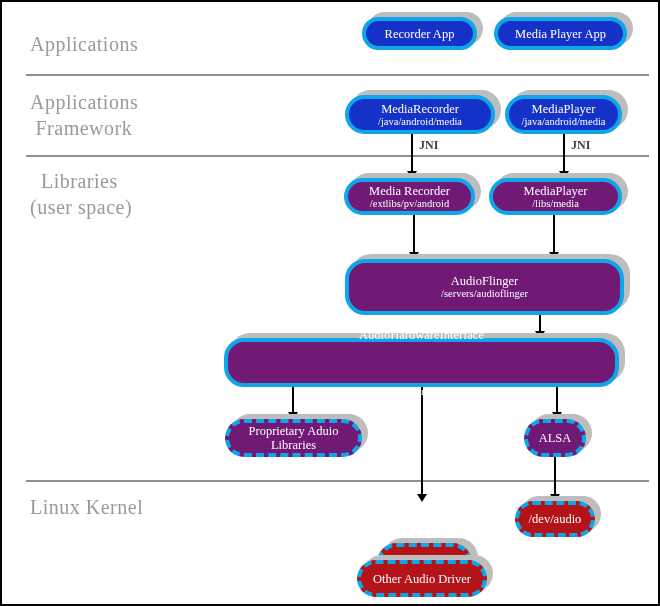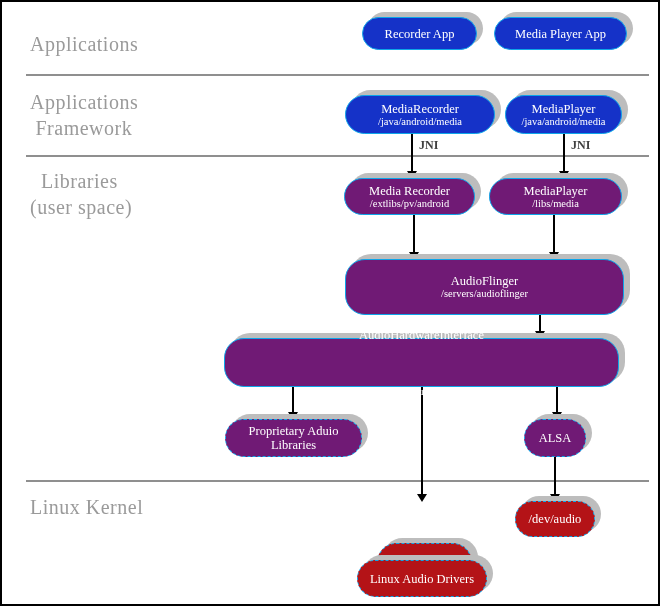--- a/index.html
+++ b/index.html
@@ -9,21 +9,21 @@
     font-family:Liberation Serif, serif;
   }
   .layer-label {
     position:absolute; color:#9a9a9a; font-size:20px; line-height:26px;
     white-space:pre; letter-spacing:0.5px;
   }
   .divider { position:absolute; left:24px; width:623px; height:2px; background:#8f8f8f; }
   .pill {
     position:absolute; box-sizing:border-box;
     display:flex; flex-direction:column; align-items:center; justify-content:center;
-    border:1px solid #0ea5e9; border-radius:20px; color:#fff; text-align:center;
+    border:4px solid #0ea5e9; border-radius:20px; color:#fff; text-align:center;
     box-shadow:6px -5px 0 0 #bdbdbd;
   }
   .pill .t { font-size:12.5px; line-height:14px; }
   .pill .s { font-size:10.5px; line-height:12px; }
   .blue  { background:#1532c8; }
   .green { background:#701a75; }
   .red   { background:#b41317; }
   .dashed { border-style:dashed; }
   .vline { position:absolute; width:2px; background:#000; }
   .arrowhead {
@@ -110,16 +110,16 @@
     <span class="t">ALSA</span>
   </div>
 
   <div class="pill red dashed" style="left:375px; top:499px; width:95px; height:39px;margin-top:42px;">
     <span class="t">/dev/eac</span>
   </div>
   <div class="pill red dashed" style="left:513px; top:499px; width:80px; height:36px;">
     <span class="t">/dev/audio</span>
   </div>
   <div class="pill red dashed" style="left:355px; top:558px; width:130px; height:37px;">
-    <span class="t">Linux Audio Drivers</span>
+    <span class="t">Other Audio Driver</span>
   </div>
 
 </div>
 
 </body></html>

